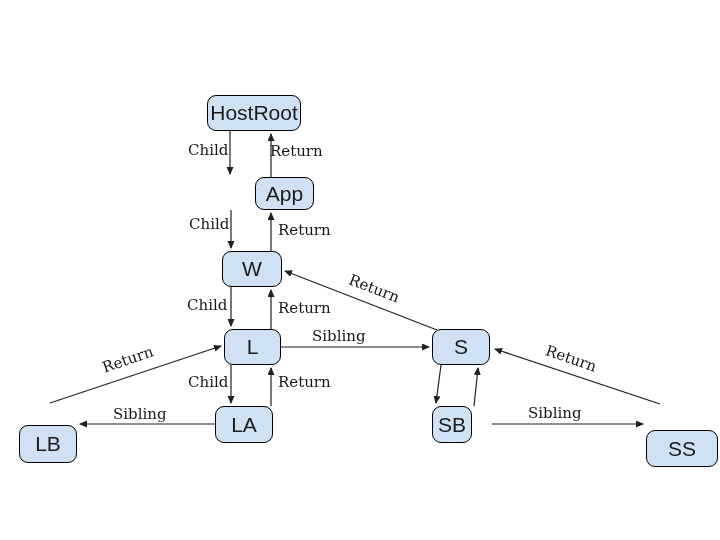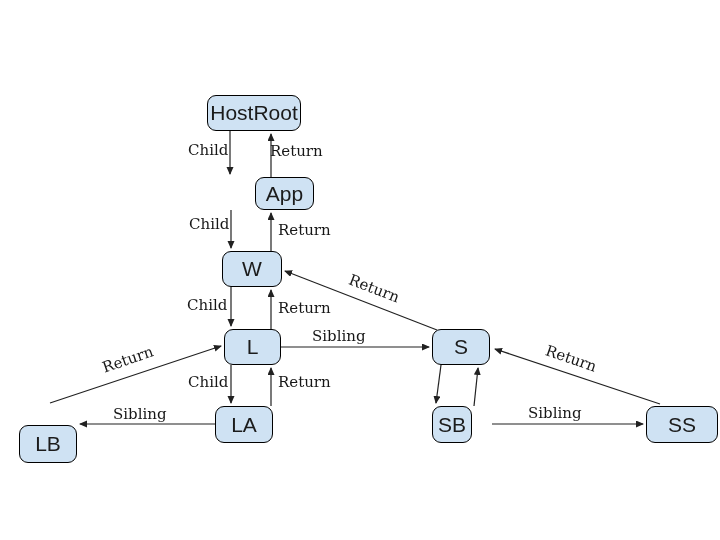--- a/index.html
+++ b/index.html
@@ -81,21 +81,21 @@
   </svg>
 
   <div class="node" style="left:207px; top:95px; width:94px; height:36px;">HostRoot</div>
   <div class="node" style="left:223px; top:177px; width:59px; height:33px;margin-left:32px;">App</div>
   <div class="node" style="left:222px; top:251px; width:60px; height:36px;">W</div>
   <div class="node" style="left:224px; top:329px; width:57px; height:36px;">L</div>
   <div class="node" style="left:215px; top:406px; width:58px; height:37px;">LA</div>
   <div class="node" style="left:19px; top:405px; width:58px; height:38px;margin-top:20px;">LB</div>
   <div class="node" style="left:432px; top:329px; width:58px; height:36px;">S</div>
   <div class="node" style="left:432px; top:406px; width:40px; height:37px;">SB</div>
-  <div class="node" style="left:646px; top:406px; width:72px; height:37px;">SS</div>
+  <div class="node" style="left:646px; top:430px; width:72px; height:37px;">SS</div>
 
   <span class="edge-label" style="left:188px; top:143px;">Child</span>
   <span class="edge-label" style="left:270px; top:144px;">Return</span>
   <span class="edge-label" style="left:189px; top:217px;">Child</span>
   <span class="edge-label" style="left:278px; top:223px;">Return</span>
   <span class="edge-label" style="left:187px; top:298px;">Child</span>
   <span class="edge-label" style="left:278px; top:301px;">Return</span>
   <span class="edge-label" style="left:188px; top:375px;">Child</span>
   <span class="edge-label" style="left:278px; top:375px;">Return</span>
   <span class="edge-label" style="left:312px; top:329px;">Sibling</span>

